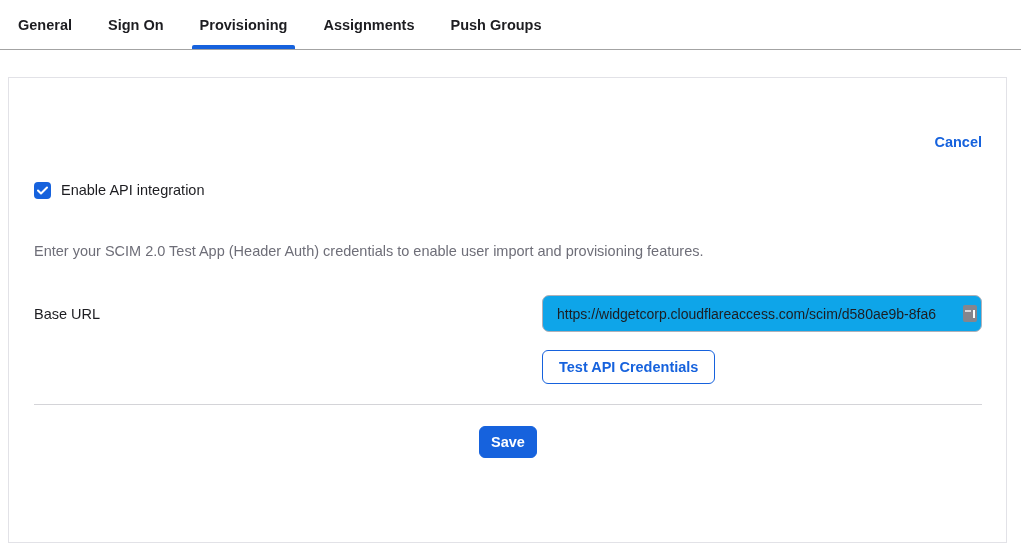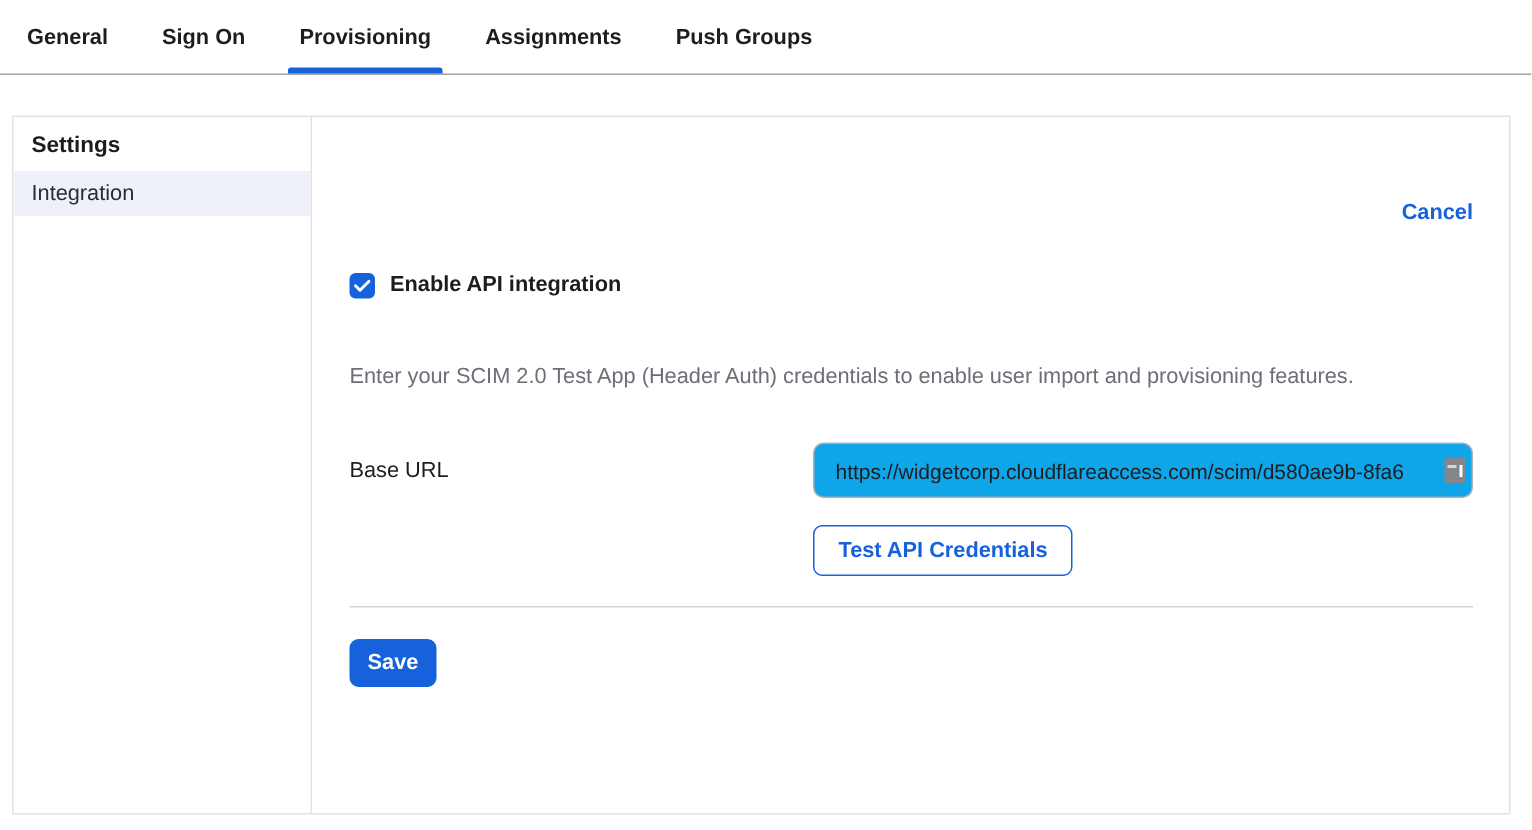--- a/index.html
+++ b/index.html
@@ -102,21 +102,21 @@
     display: inline-flex;
     align-items: center;
     justify-content: center;
     cursor: pointer;
     flex-shrink: 0;
   }
   .checkbox svg { display: block; }
   .check-label {
     margin-left: 10px;
     font-size: 14.5px;
-    font-weight: 700;
+    font-weight: 400;
     color: #1d1d21;
   }
 
   .desc {
     margin-top: 44px;
     font-size: 14.5px;
     color: #6e6e78;
     height: 16px;
     white-space: nowrap;
   }
@@ -197,21 +197,21 @@
 
   .divider {
     margin-top: 20px;
     border: none;
     border-top: 1px solid #d4d4d8;
   }
 
   .save-row {
     margin-top: 21px;
     display: flex;
-    justify-content: flex-start;
+    justify-content: center;
   }
   .save-btn {
     background: #1662dd;
     border: 1px solid #1662dd;
     border-radius: 6px;
     color: #ffffff;
     font-family: "Liberation Sans", "DejaVu Sans", sans-serif;
     font-size: 14.5px;
     font-weight: 700;
     width: 58px;
@@ -225,24 +225,20 @@
 <nav class="tabbar">
   <div class="tab">General</div>
   <div class="tab">Sign On</div>
   <div class="tab active">Provisioning</div>
   <div class="tab">Assignments</div>
   <div class="tab">Push Groups</div>
 </nav>
 
 <div class="panel">
 
-  <aside class="sidebar">
-    <div class="sidebar-header">Settings</div>
-    <div class="sidebar-item selected">Integration</div>
-  </aside>
 
   <main class="content">
 
     <div class="cancel-row">
       <a class="cancel-link">Cancel</a>
     </div>
 
     <div class="check-row">
       <span class="checkbox">
         <span>

